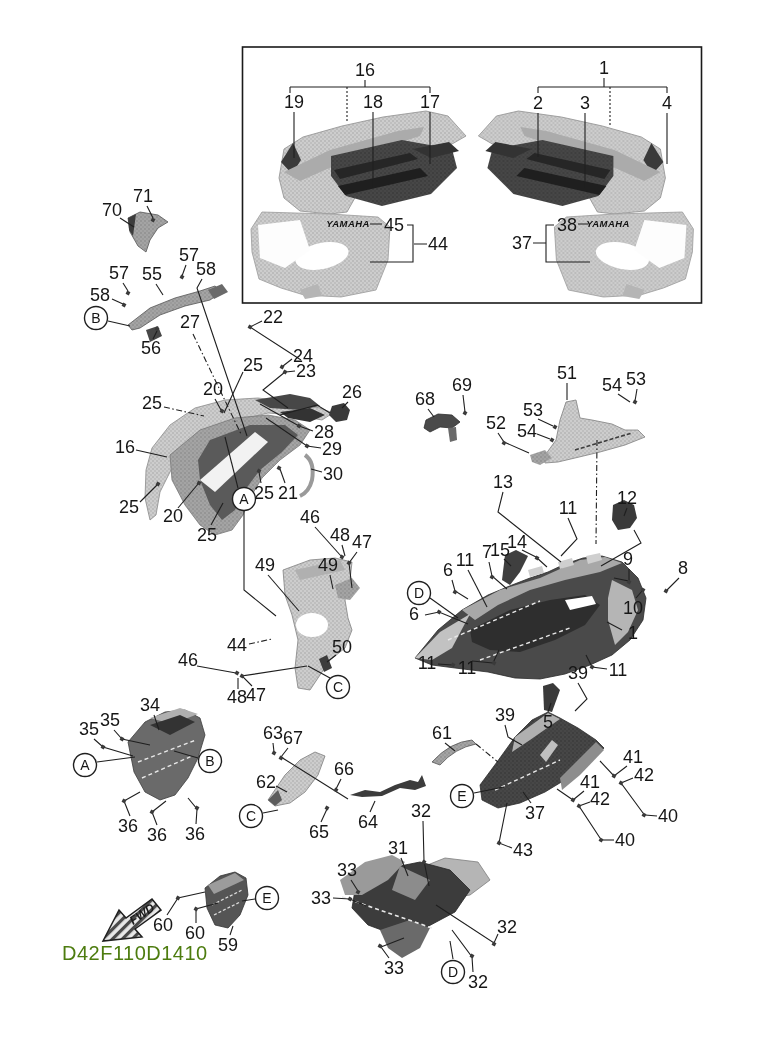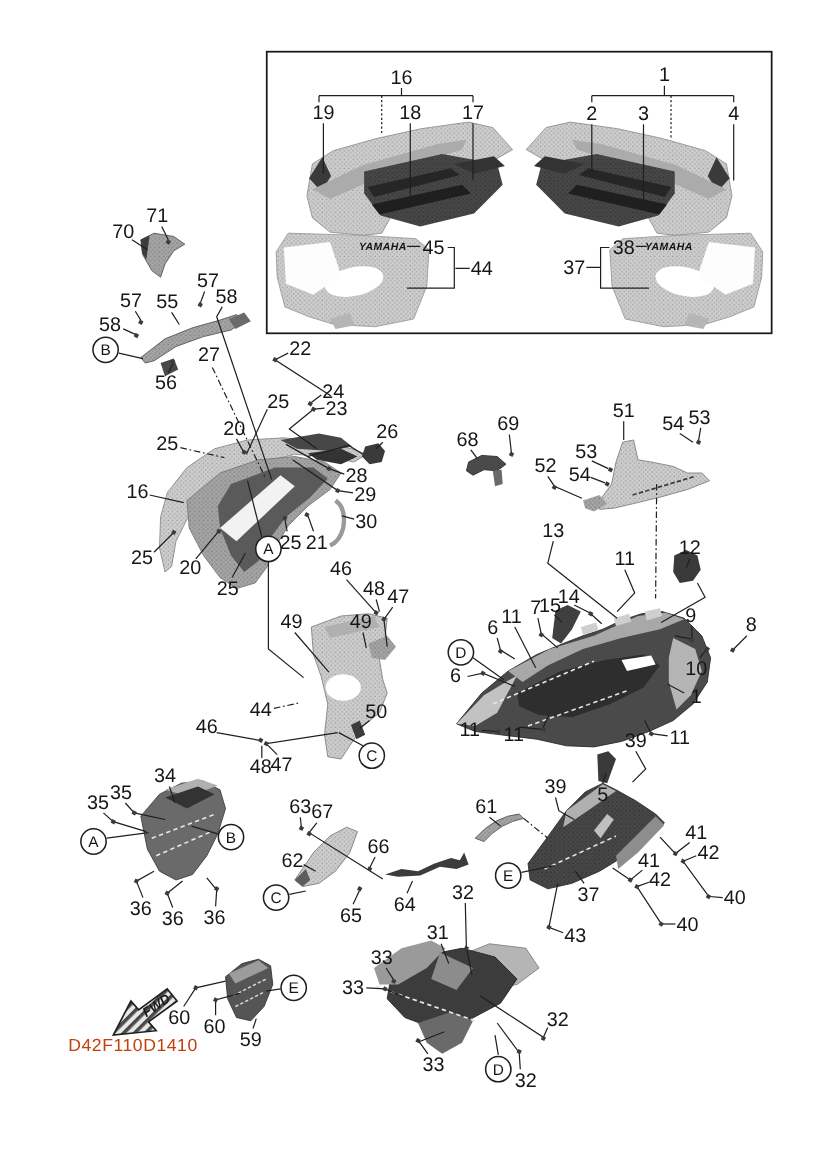--- a/index.html
+++ b/index.html
@@ -1,19 +1,19 @@
 <!DOCTYPE html>
 <html><head>
 <meta charset="utf-8">
 <style>
   html,body{margin:0;padding:0;background:#fff;}
   .stage{position:relative;width:761px;height:1051px;background:#ffffff;overflow:hidden;
          font-family:"Liberation Sans", sans-serif;}
   svg{position:absolute;left:0;top:0;}
-  .code-text{position:absolute;left:62px;top:942px;font-size:16px;color:#c2410c;
+  .code-text{position:absolute;left:62px;top:942px;font-size:20px;color:#4d7c0f;
              font-family:"Liberation Sans", sans-serif;letter-spacing:0.5px;}
   text.callout{font-family:"Liberation Sans", sans-serif;font-size:18px;fill:#161616;}
   text.refletter{font-family:"Liberation Sans", sans-serif;font-size:14px;fill:#161616;}
   text.emblem{font-family:"Liberation Sans", sans-serif;font-weight:bold;font-style:italic;
               font-size:9.5px;fill:#131313;letter-spacing:0.4px;}
   text.fwd{font-family:"Liberation Sans", sans-serif;font-weight:bold;font-style:italic;
            font-size:12px;fill:#1b1b1b;}
 </style>
 </head>
 <body>

